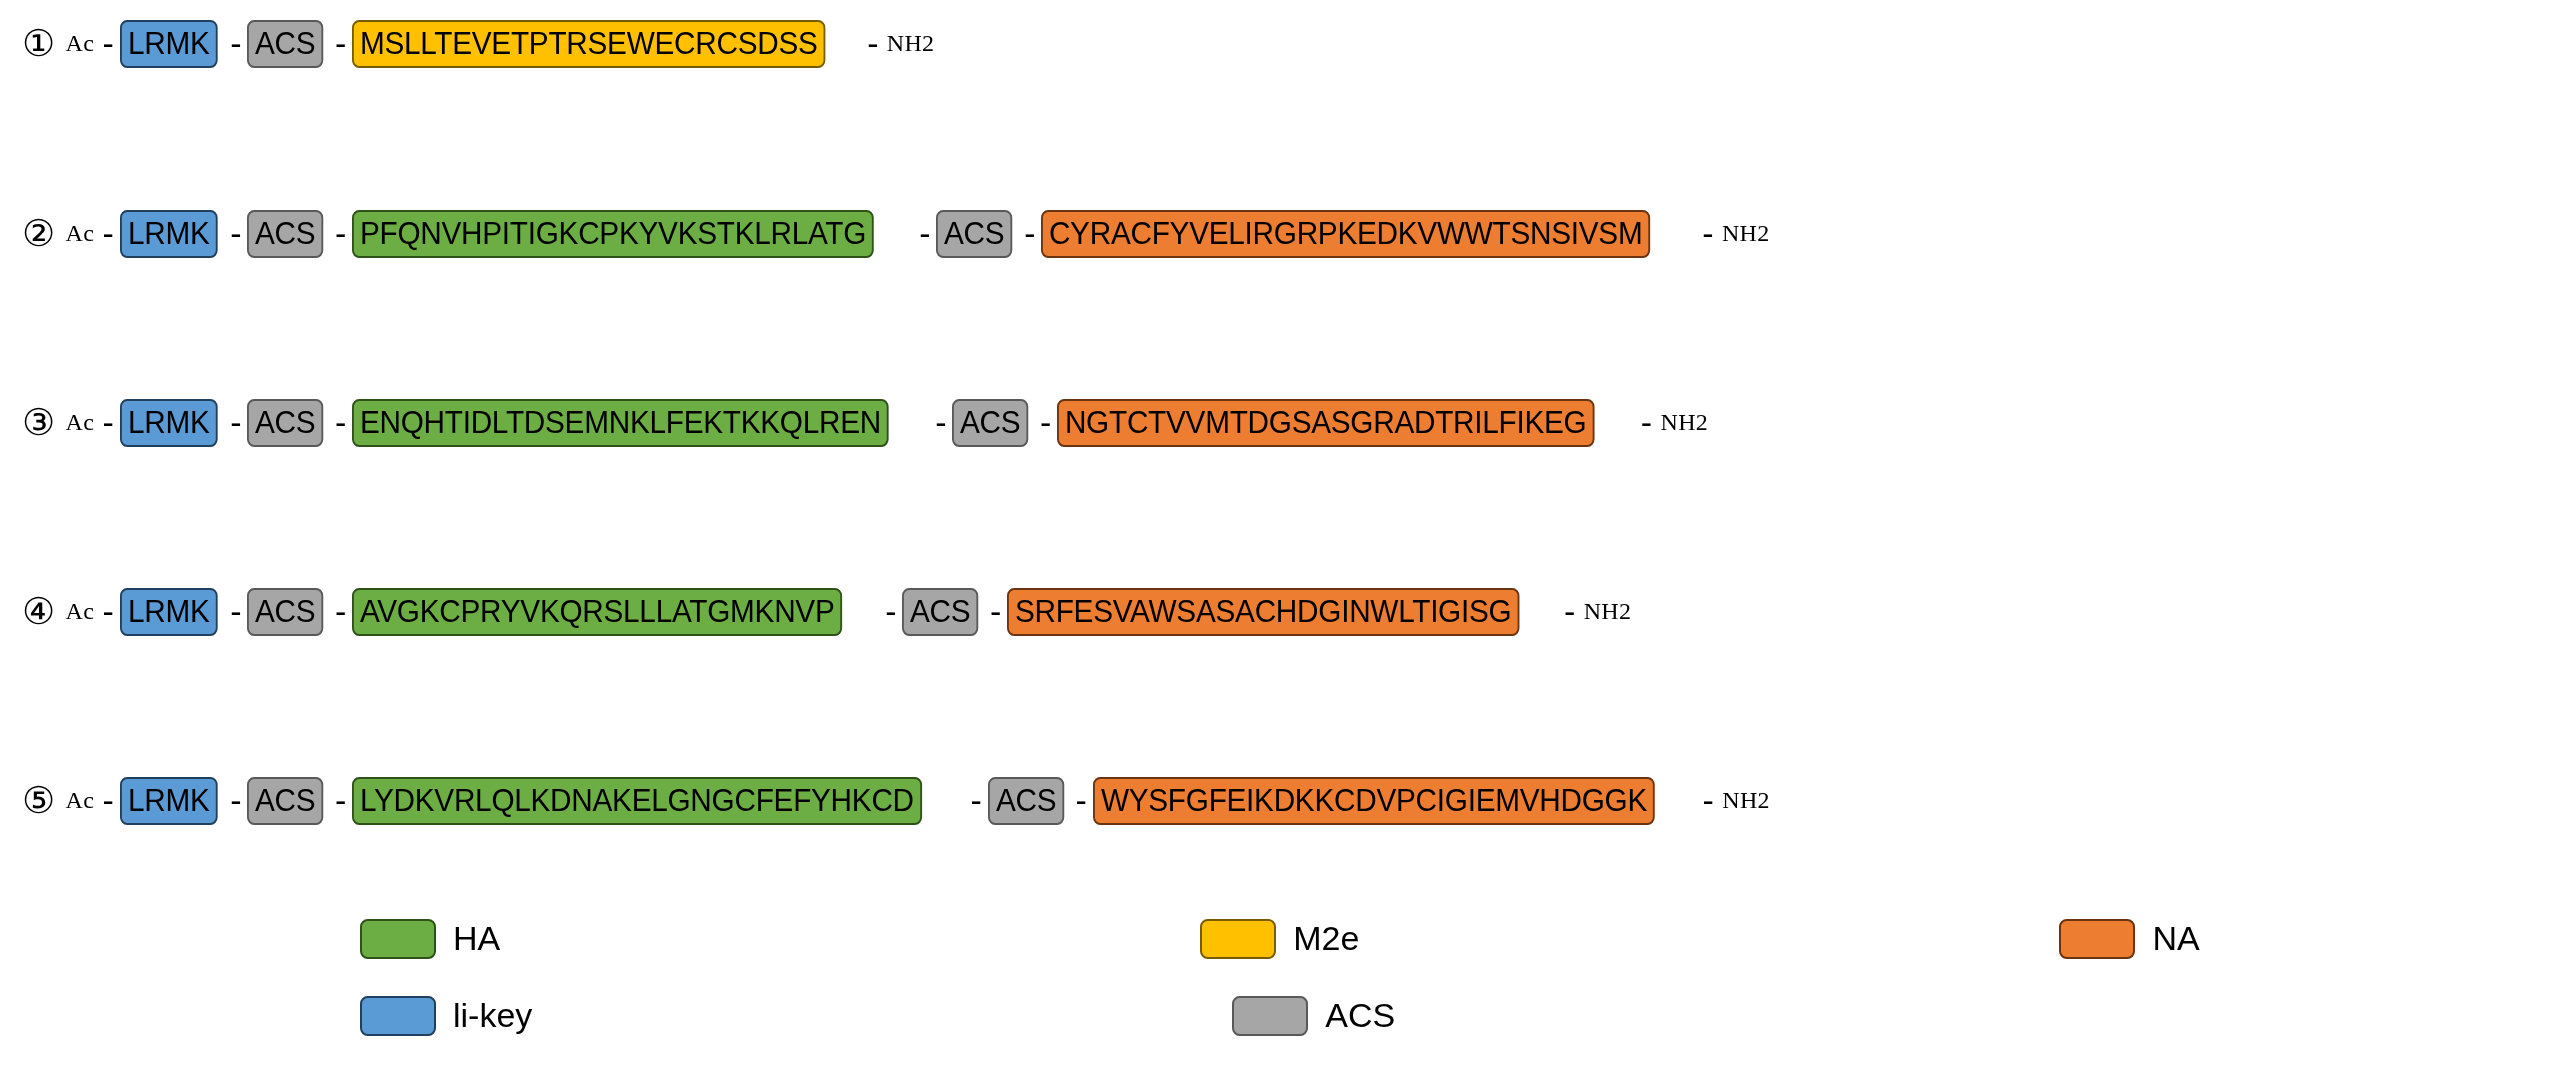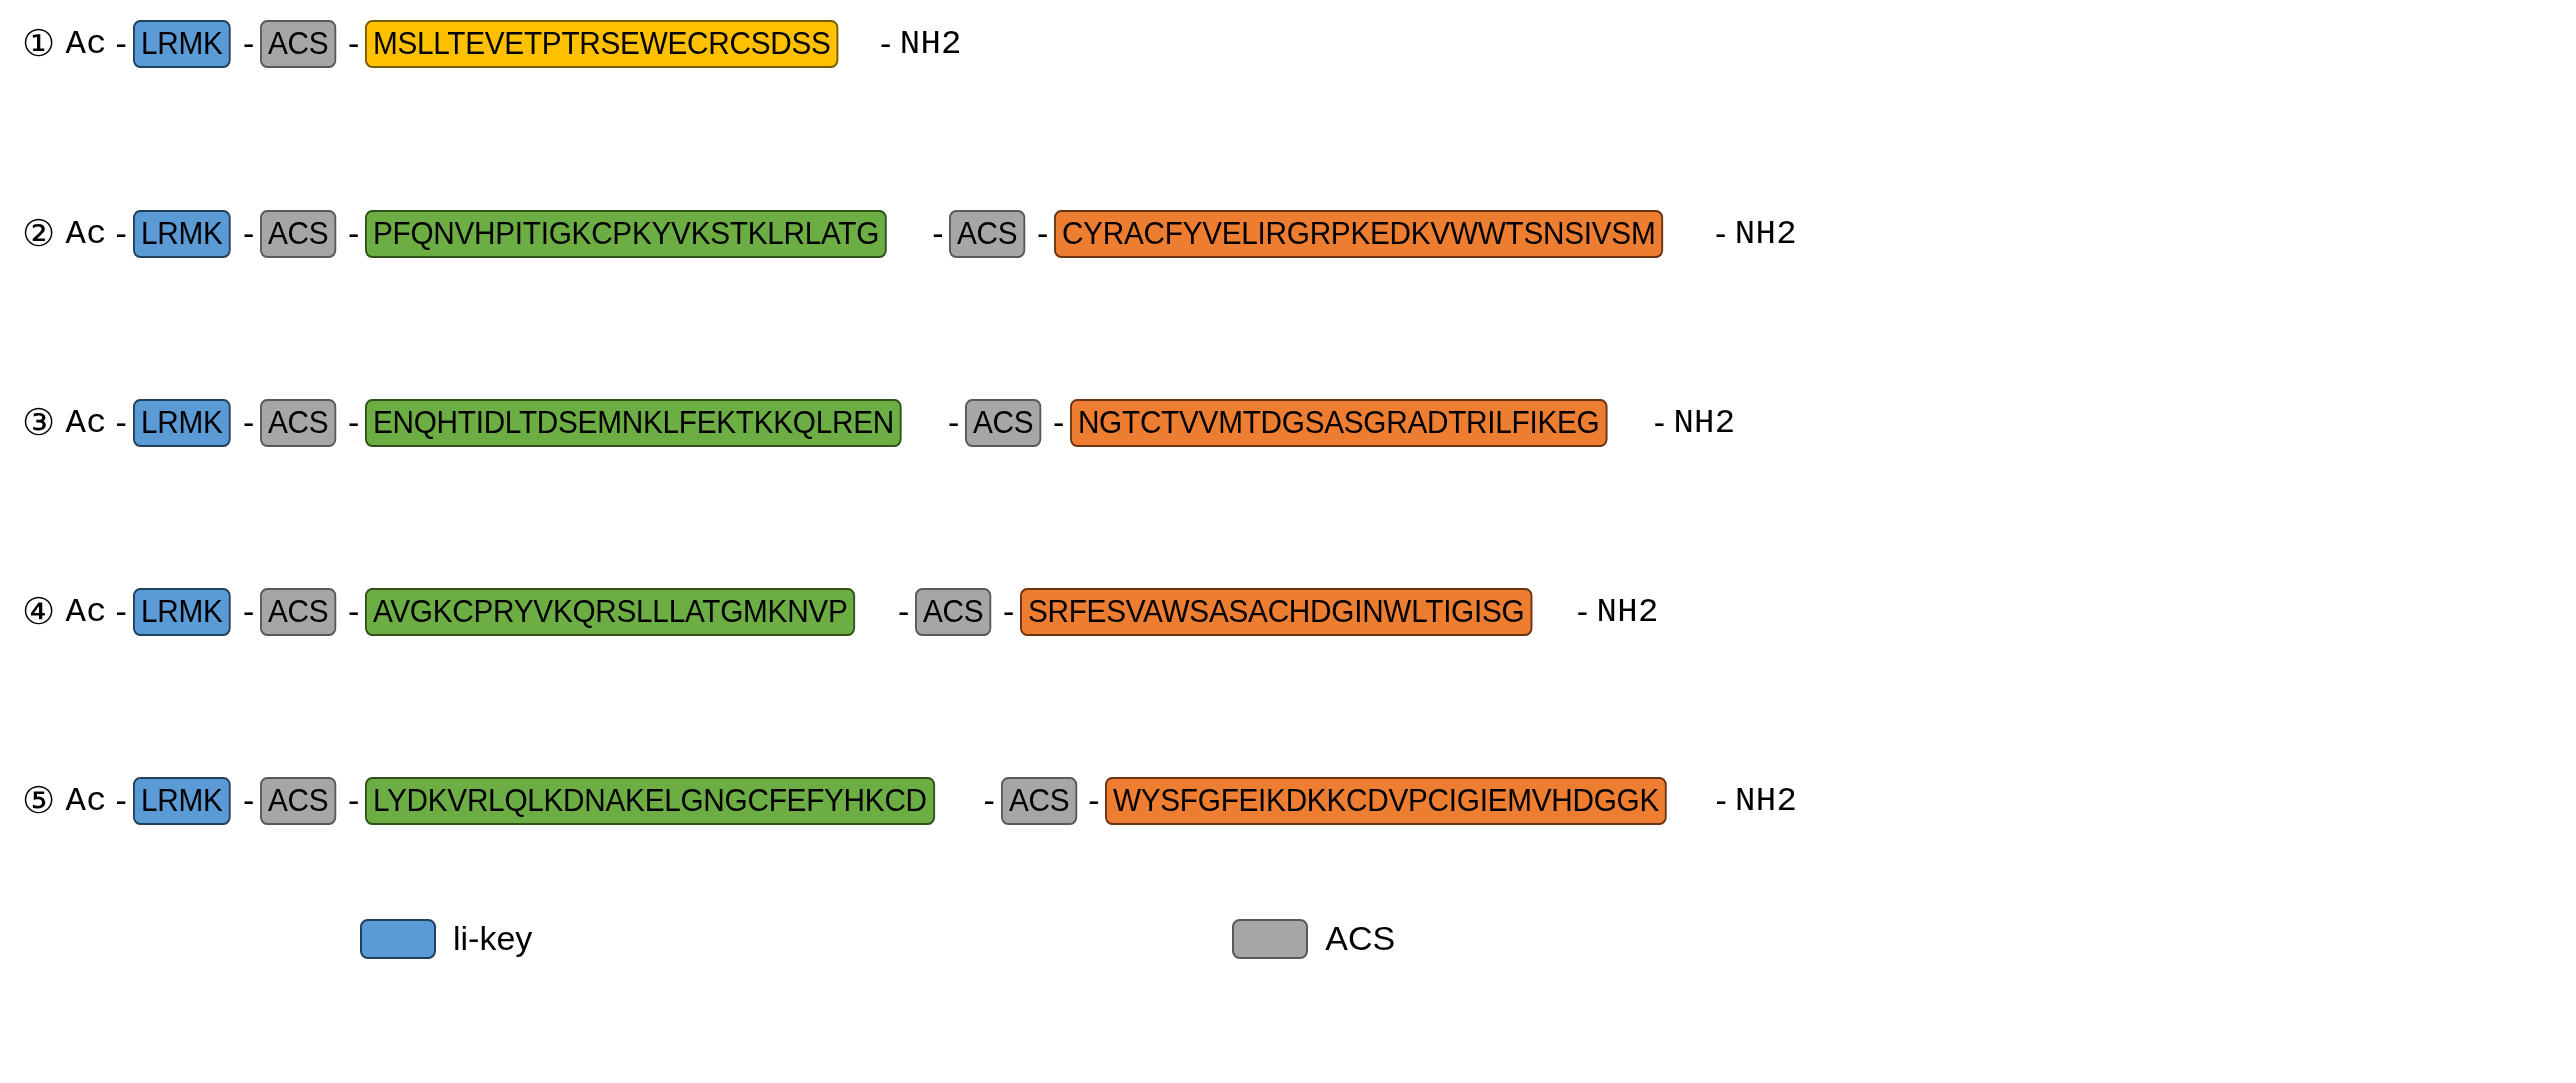--- a/index.html
+++ b/index.html
@@ -42,22 +42,22 @@
     line-height: 1;
     width: 49px;
     text-align: center;
     font-family: "DejaVu Sans", sans-serif;
     font-weight: 400;
     color: #000;
     flex: 0 0 auto;
   }
 
   .terminus {
-    font-size: 34px;
-    font-family: Liberation Mono, monospace;
+    font-size: 24px;
+    font-family: Liberation Serif, serif;
     letter-spacing: 0.3px;
     padding: 0 2.6px;
     flex: 0 0 auto;
   }
 
   .dash {
     font-size: 34px;
     padding: 0 5.8px;
     flex: 0 0 auto;
     font-family: "Liberation Sans", sans-serif;
@@ -219,20 +219,34 @@
       <span class="seg seg-acs">ACS</span>
       <span class="dash">-</span>
       <span class="seg seg-na">WYSFGFEIKDKKCDVPCIGIEMVHDGGK</span>
       <span class="dash">-</span>
       <span class="terminus">NH2</span>
     </div>
   </div>
 <div id="legend">
     <div class="legend-row">
       <div class="legend-item col1">
+        <span class="legend-swatch" style="background: rgb(108, 174, 68); border-color: rgb(47, 82, 24);"></span>
+        <span class="legend-label">HA</span>
+      </div>
+      <div class="legend-item col2">
+        <span class="legend-swatch" style="background: rgb(255, 192, 0); border-color: rgb(122, 92, 0);"></span>
+        <span class="legend-label">M2e</span>
+      </div>
+      <div class="legend-item col3">
+        <span class="legend-swatch" style="background: rgb(237, 125, 49); border-color: rgb(107, 52, 16);"></span>
+        <span class="legend-label">NA</span>
+      </div>
+    </div>
+    <div class="legend-row">
+      <div class="legend-item col1">
         <span class="legend-swatch" style="background: rgb(91, 155, 213); border-color: rgb(33, 64, 94);"></span>
         <span class="legend-label">li-key</span>
       </div>
       <div class="legend-item col2">
         <span class="legend-swatch" style="background: rgb(166, 166, 166); border-color: rgb(89, 89, 89);"></span>
         <span class="legend-label">ACS</span>
       </div>
     </div>
   </div>
 

